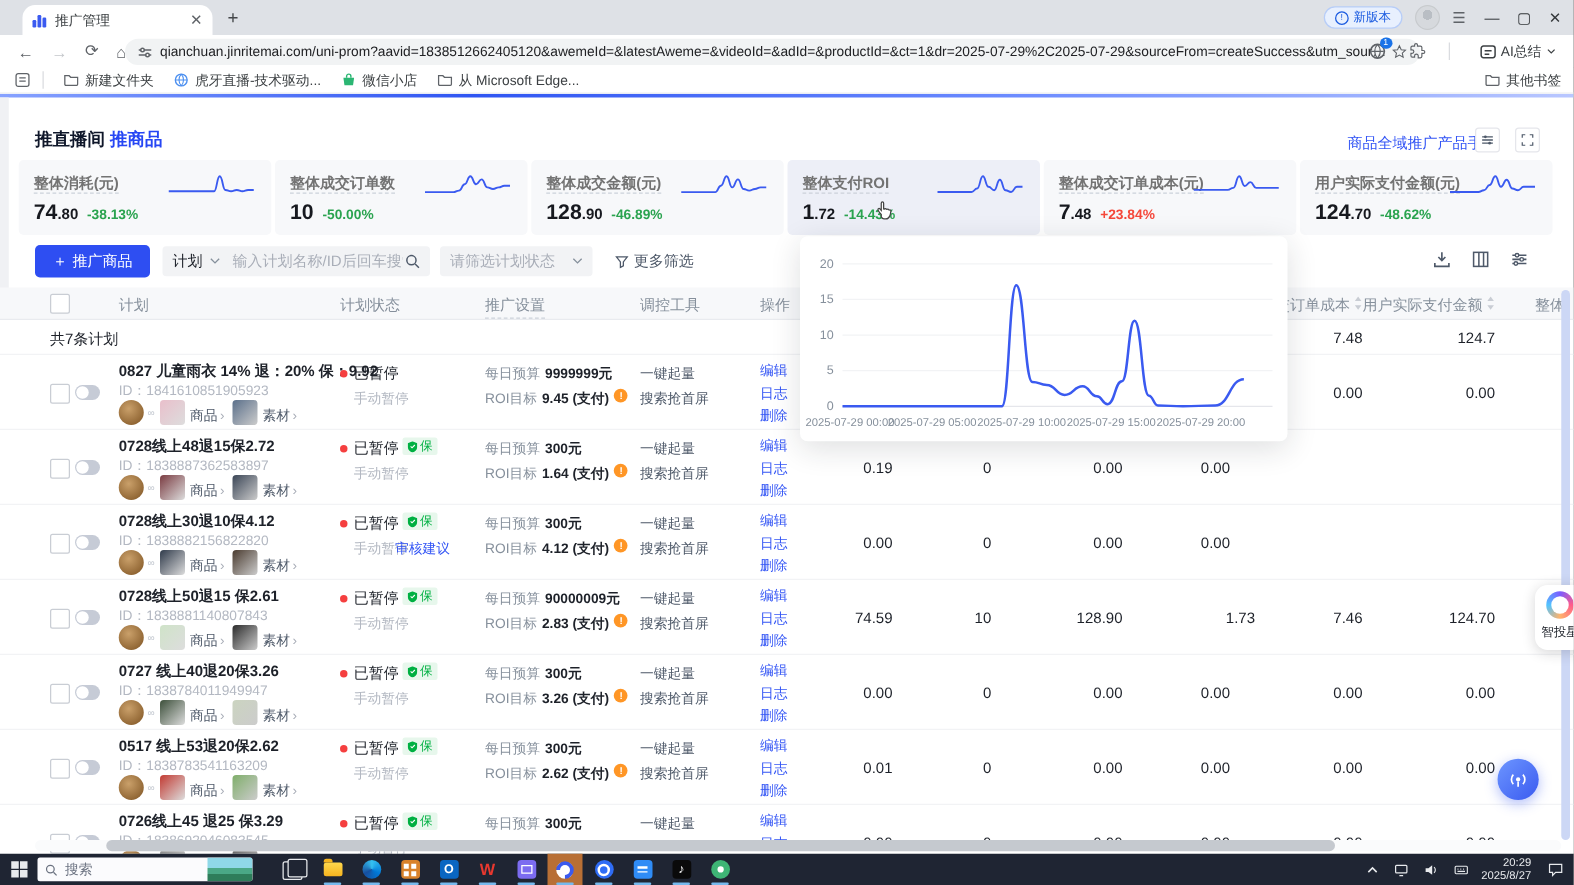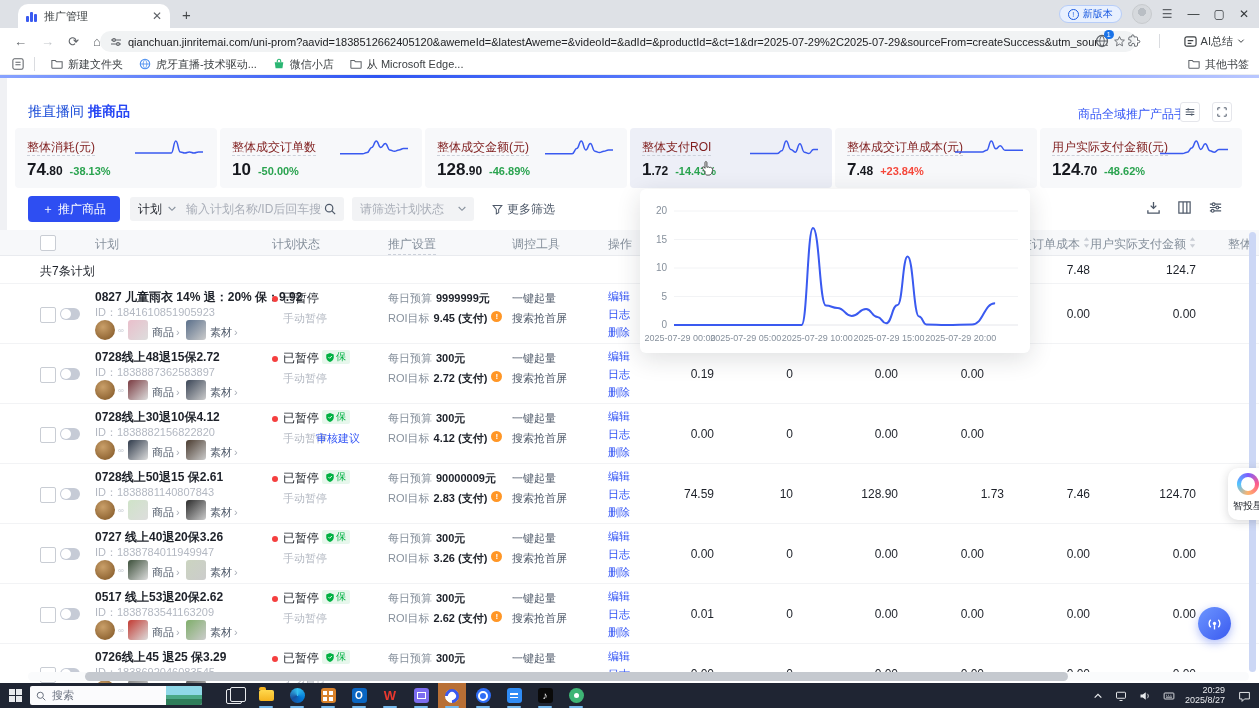--- a/index.html
+++ b/index.html
@@ -32,29 +32,29 @@
   .ext-badge .b{position:absolute;right:-5px;top:-4px;background:#1a73e8;color:#fff;font-size:7px;border-radius:5px;padding:0 3px;line-height:9px;}
   .ai-btn{display:flex;align-items:center;gap:4px;font-size:11px;color:#3c4043;padding:2px 6px;border-radius:4px;}
   .vline{width:1px;height:14px;background:#dadce0;}
   .bmbar{position:absolute;left:0;top:54px;width:1259px;height:21px;background:#fff;display:flex;align-items:center;border-bottom:1px solid #eceef0;box-sizing:border-box;}
   .bm-item{display:flex;align-items:center;gap:5px;font-size:11px;color:#3c4043;margin-left:16px;white-space:nowrap;}
   .bm-right{position:absolute;right:10px;display:flex;align-items:center;gap:5px;font-size:11px;color:#3c4043;}
   
   .page{position:absolute;left:0;top:75px;width:1259px;height:608px;background:#fff;overflow:hidden;}
   .topline{position:absolute;left:0;top:0;width:100%;height:3px;background:linear-gradient(90deg,#87a2ff,#2f55f2 30%,#6d8cff 65%,#b9c7ff);}
   .leftstrip{position:absolute;left:0;top:3px;width:7px;height:605px;background:#f0f1f4;}
-  .ptab{position:absolute;top:28px;font-size:14px;color:#1d4ed8;}
+  .ptab{position:absolute;top:28px;font-size:14px;color:#0f172a;font-weight:bold;}
   .ptab.active{color:#2646f4;font-weight:bold;}
   .manual-link{position:absolute;top:31px;left:1078px;font-size:12px;color:#3355f5;}
   .hd-iconbtn{position:absolute;top:27px;width:20px;height:20px;border:1px solid #e5e6eb;border-radius:3px;
     display:flex;align-items:center;justify-content:center;color:#4e5969;background:#fff;box-sizing:border-box;}
   .cards{position:absolute;left:15px;top:53px;display:flex;gap:3px;}
   .card{position:relative;width:202px;height:60px;background:#f7f8fa;border-radius:4px;box-sizing:border-box;padding:9px 12px;}
   .card.hover{background:#edeff7;}
-  .card .lbl{font-size:12px;color:#7f1d1d;border-bottom:1px dashed #ccd1da;padding-bottom:1px;}
+  .card .lbl{font-size:12px;color:#737373;border-bottom:1px dashed #ccd1da;padding-bottom:1px;font-weight:bold;}
   .card .spark{position:absolute;right:12px;top:9px;}
   .card .vrow{position:absolute;left:12px;bottom:8px;display:flex;align-items:baseline;}
   .card .vint{font-size:17px;font-weight:bold;color:#17191f;}
   .card .vdec{font-size:12px;font-weight:bold;color:#17191f;}
   .card .chg{font-size:11px;font-weight:bold;margin-left:7px;}
   .chg.neg{color:#2aa34f;} .chg.pos{color:#f5483b;}
   .toolbar-btn{position:absolute;left:28px;top:121px;width:92px;height:26px;background:#2e4ef2;border-radius:4px;
     color:#fff;font-size:12px;display:flex;align-items:center;justify-content:center;gap:4px;}
   .ctrl-group{position:absolute;left:130px;top:122px;width:214px;height:24px;background:#f2f3f5;border-radius:3px;
     display:flex;align-items:center;padding:0 8px;box-sizing:border-box;}
@@ -451,21 +451,21 @@
             <span class="ico">
               <svg width="8" height="9" viewBox="0 0 10 12">
                 <path d="M5 0l5 2v4c0 3-2.2 5-5 6C2.2 11 0 9 0 6V2z" fill="#00b042"></path>
                 <path d="M3 5.5l1.5 1.5L7.5 4" stroke="#fff" stroke-width="1.2" fill="none"></path>
               </svg>
             </span>
             <span>保</span>
           </span>
           <span class="ssub">手动暂停</span>
           <span class="set1">每日预算<b>300元</b></span>
-          <span class="set2">ROI目标<b>2.72 (支付)</b><span class="warn">!</span></span>
+          <span class="set2">ROI目标<b>1.64 (支付)</b><span class="warn">!</span></span>
           <span class="tool1">一键起量</span>
           <span class="tool2">搜索抢首屏</span>
           <span class="op" style="top: 5px;">编辑</span>
           <span class="op" style="top: 23px;">日志</span>
           <span class="op" style="top: 41px;">删除</span>
           <span class="num" style="left: 618px;">0.19</span>
           <span class="num" style="left: 697px;">0</span>
           <span class="num" style="left: 802px;">0.00</span>
           <span class="num" style="left: 888px;">0.00</span>
         </div>

